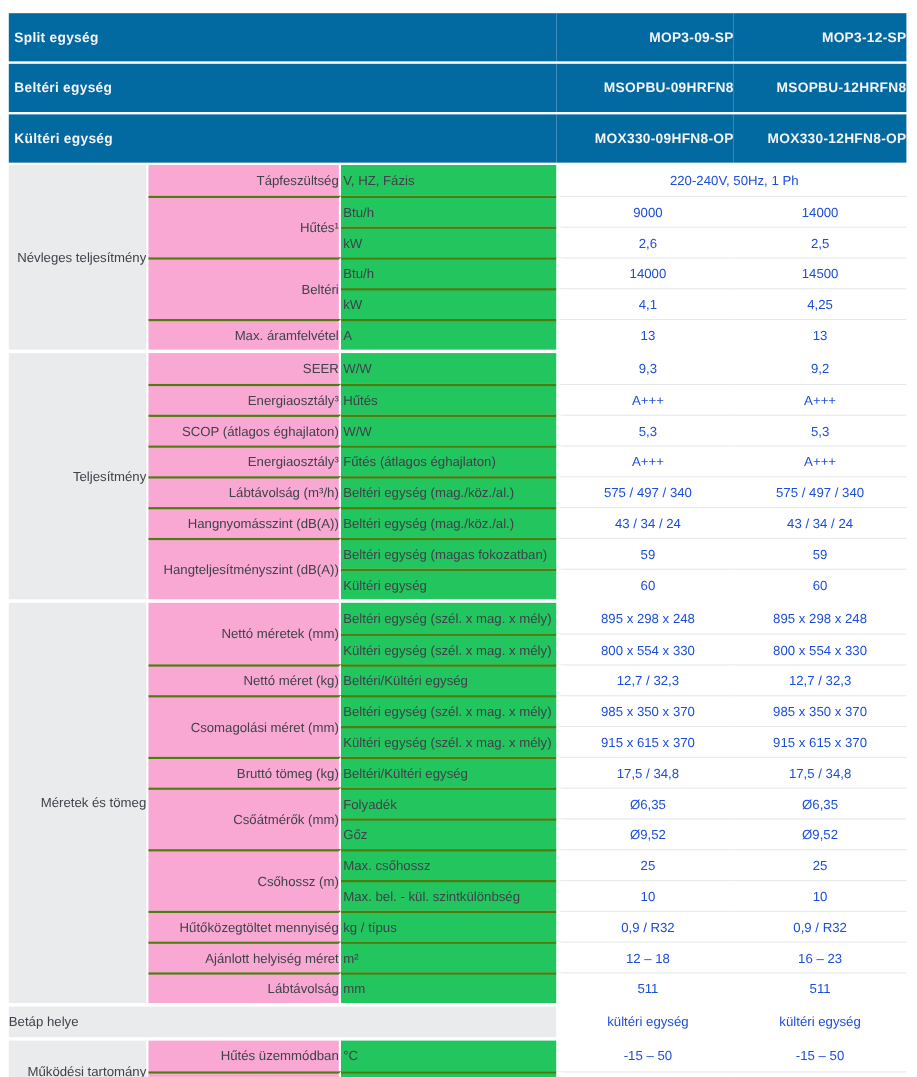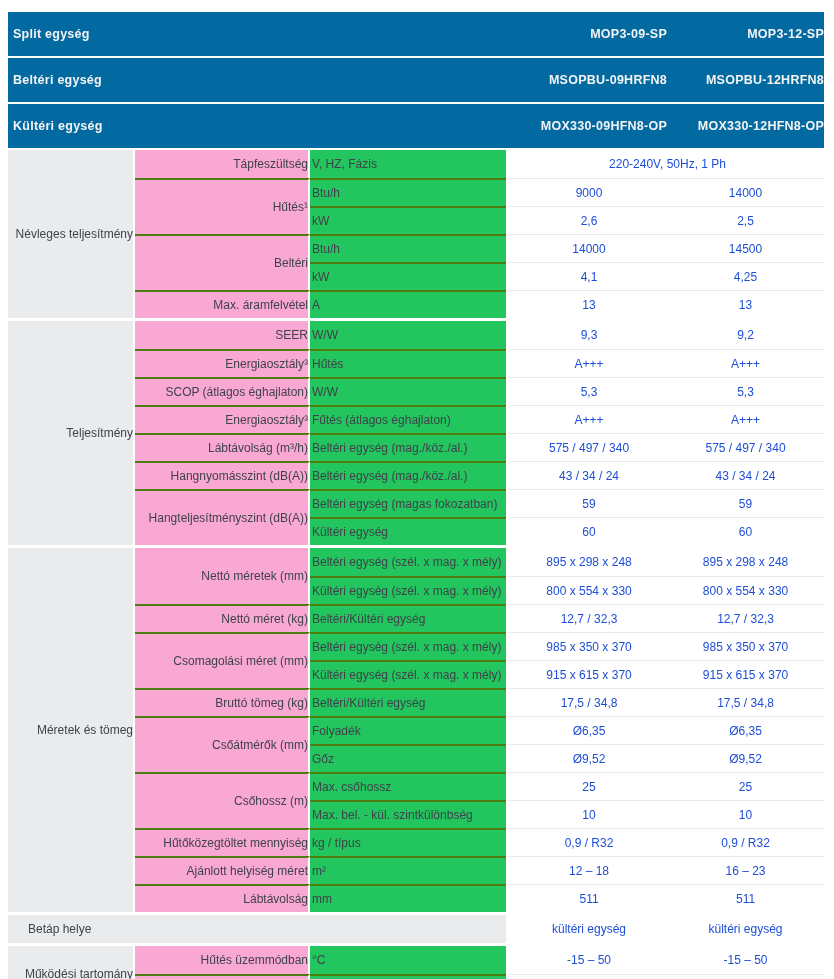--- a/index.html
+++ b/index.html
@@ -14,21 +14,21 @@
   td.dval  { text-align:right; }
   tr.hgap td { height:2px; background:#ffffff; line-height:0; }
 
   
   tr.brow td { height:28px; }
   td.sec  { background:#eaebec; border-right:2px solid #ffffff; padding-left:4px; text-align:right; color:#3f4249; }
   td.attr { background:#f9a8d4; border-right:2px solid #ffffff; padding-left:7px; text-align:right; color:#3f4249; }
   td.sub  { background:#22c55e; padding-left:2px; text-align:left; color:#3f4249; }
   td.val  { background:#ffffff; text-align:center; color:#1d4ed8; }
   td.gut  { border-left:5px solid #ffffff; }
-  td.betap{ background:#eaebec; padding-left:20px; text-align:left; color:#3f4249; }
+  td.betap{ background:#eaebec; padding-left:0; text-align:left; color:#3f4249; }
 
   
   tr.ln td.attr, tr.ln td.sub, tr.ln td.betap { border-top:2px solid #4d7c0f; }
   tr.ln td.val { border-top:1px solid #e7e8ea; }
 
   tr.sgap td { height:3px; background:#ffffff; line-height:0; }
   tr.bline td { height:2px; background:#bfc1c4; line-height:0; }
 </style>
 </head>
 <body>

